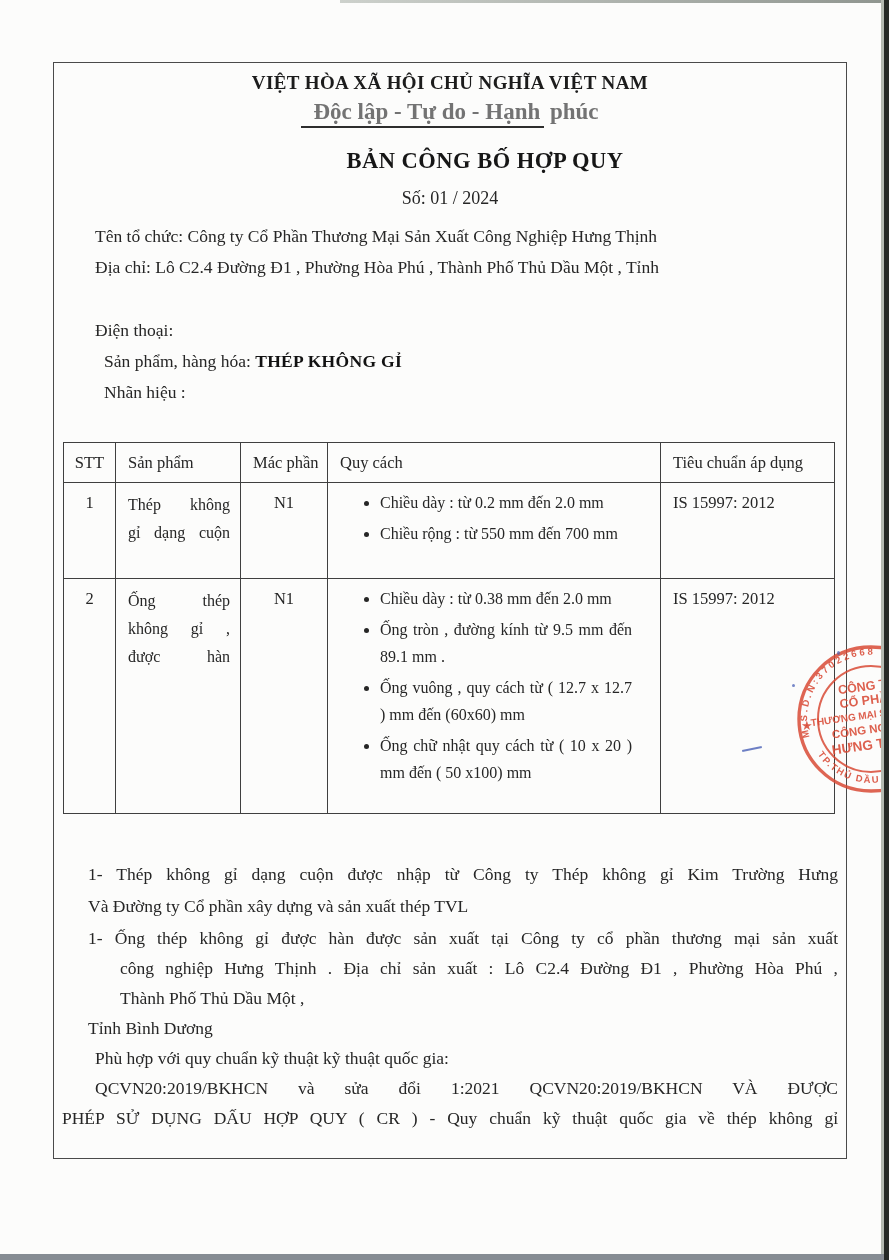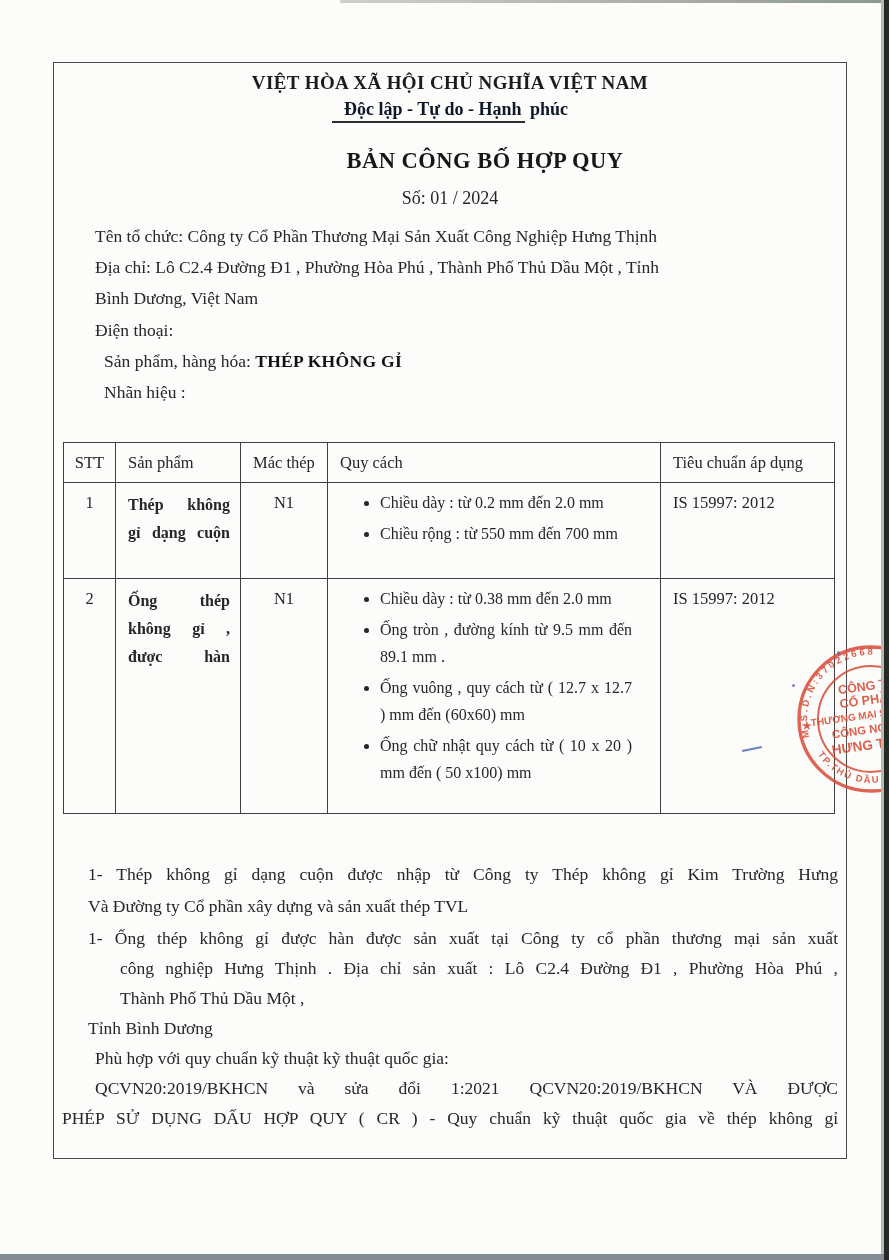--- a/index.html
+++ b/index.html
@@ -16,21 +16,21 @@
   .right-light-line { left:881px; top:0; width:3px; height:1260px; background:#b4bab1; z-index:10; }
   .right-dark-band { left:884px; top:0; width:5px; height:1260px; background:#262a26; z-index:11; }
   .bottom-band { left:0; top:1254px; width:889px; height:6px; background:#868c93; z-index:10; }
   
   .frame { left:53px; top:62px; width:794px; height:1097px;
     border:1.6px solid #4a4a4a; box-sizing:border-box; z-index:1; }
   
   .republic { left:53px; top:72px; width:794px; text-align:center;
     font-weight:bold; font-size:19px; letter-spacing:.4px; color:#1c1c1c; }
   .motto { left:53px; top:99px; width:794px; text-align:center;
-    font-weight:bold; font-size:18px; color:#0f172a; }
+    font-weight:bold; font-size:23px; color:#737373; }
   .motto .u { border-bottom:2.2px solid #2d2d2d; padding:0 4px 2px 12px; }
   .doc-title { left:53px; top:148px; width:864px; text-align:center;
     font-weight:bold; font-size:22.5px; letter-spacing:.5px; color:#161616; }
   .doc-number { left:53px; top:188px; width:794px; text-align:center; font-size:18px; }
   
   .line { font-size:17.5px; line-height:28px; white-space:nowrap; }
   .org   { left:95px;  top:222px; }
   .addr1 { left:95px;  top:253px; }
   .addr2 { left:95px;  top:284px; }
   .phone { left:95px;  top:316px; }
@@ -44,21 +44,21 @@
     display:grid; grid-template-columns:52px 125px 87px 333px 173px;
     grid-template-rows:40px 96px 234px; background:transparent; }
   .cell { border-right:1.6px solid #3f3f3f; border-bottom:1.6px solid #3f3f3f;
     box-sizing:border-box; font-size:16.5px; overflow:hidden; }
   .cell.c-last { border-right:none; }
   .cell.r-last { border-bottom:none; }
   .th { display:flex; align-items:center; padding:0 8px 0 12px; }
   .th.center { justify-content:center; padding:0; }
   .td-center { text-align:center; padding-top:10px; font-size:16.5px; }
   .td-product { padding:8px 10px 0 12px; font-size:16px; line-height:28px;
-    white-space:pre-line; text-align:justify; text-align-last:justify;font-weight:bold; }
+    white-space:pre-line; text-align:justify; text-align-last:justify; }
   .td-specs { padding:6px 4px 0 0; }
   .td-specs ul { margin:0; padding-left:52px; list-style:disc; }
   .td-specs li { width:252px; text-align:justify; font-size:16px;
     line-height:27px; margin-bottom:4px; }
   .td-standard { padding:10px 6px 0 12px; font-size:16.5px; }
   
   .note { font-size:17.5px; line-height:28px; }
   .jl { text-align:justify; text-align-last:justify; }
   .n-i1l1 { left:88px; top:860px; width:750px; }
   .n-i1l2 { left:88px; top:892px; }
@@ -92,29 +92,28 @@
 
   <div class="abs frame"></div>
 
   <div class="abs republic">VIỆT HÒA XÃ HỘI CHỦ NGHĨA VIỆT NAM</div>
   <div class="abs motto"><span class="u">Độc lập - Tự do - Hạnh</span><span> phúc</span></div>
   <div class="abs doc-title">BẢN CÔNG BỐ HỢP QUY</div>
   <div class="abs doc-number">Số: 01 / 2024</div>
 
   <div class="abs line org">Tên tổ chức: Công ty Cổ Phần Thương Mại Sản Xuất Công Nghiệp Hưng Thịnh</div>
   <div class="abs line addr1">Địa chỉ: Lô C2.4 Đường Đ1 , Phường Hòa Phú , Thành Phố Thủ Dầu Một , Tỉnh</div>
-  <div class="abs line addr2">Bình Dương, Việt Nam</div>
   <div class="abs line phone">Điện thoại:</div>
   <div class="abs line prod"><span>Sản phẩm, hàng hóa: </span><b>THÉP KHÔNG GỈ</b></div>
   <div class="abs line brand">Nhãn hiệu :</div>
 
   <div class="abs tbl">
     <div class="cell th center">STT</div>
     <div class="cell th">Sản phẩm</div>
-    <div class="cell th">Mác thép</div>
+    <div class="cell th">Mác phần</div>
     <div class="cell th">Quy cách</div>
     <div class="cell th c-last">Tiêu chuẩn áp dụng</div>
 
     <div class="cell td-center">1</div>
     <div class="cell td-product">Thép không
 gỉ dạng cuộn</div>
     <div class="cell td-center">N1</div>
     <div class="cell td-specs">
       <ul>
         <li>Chiều dày : từ 0.2 mm đến 2.0 mm</li>

